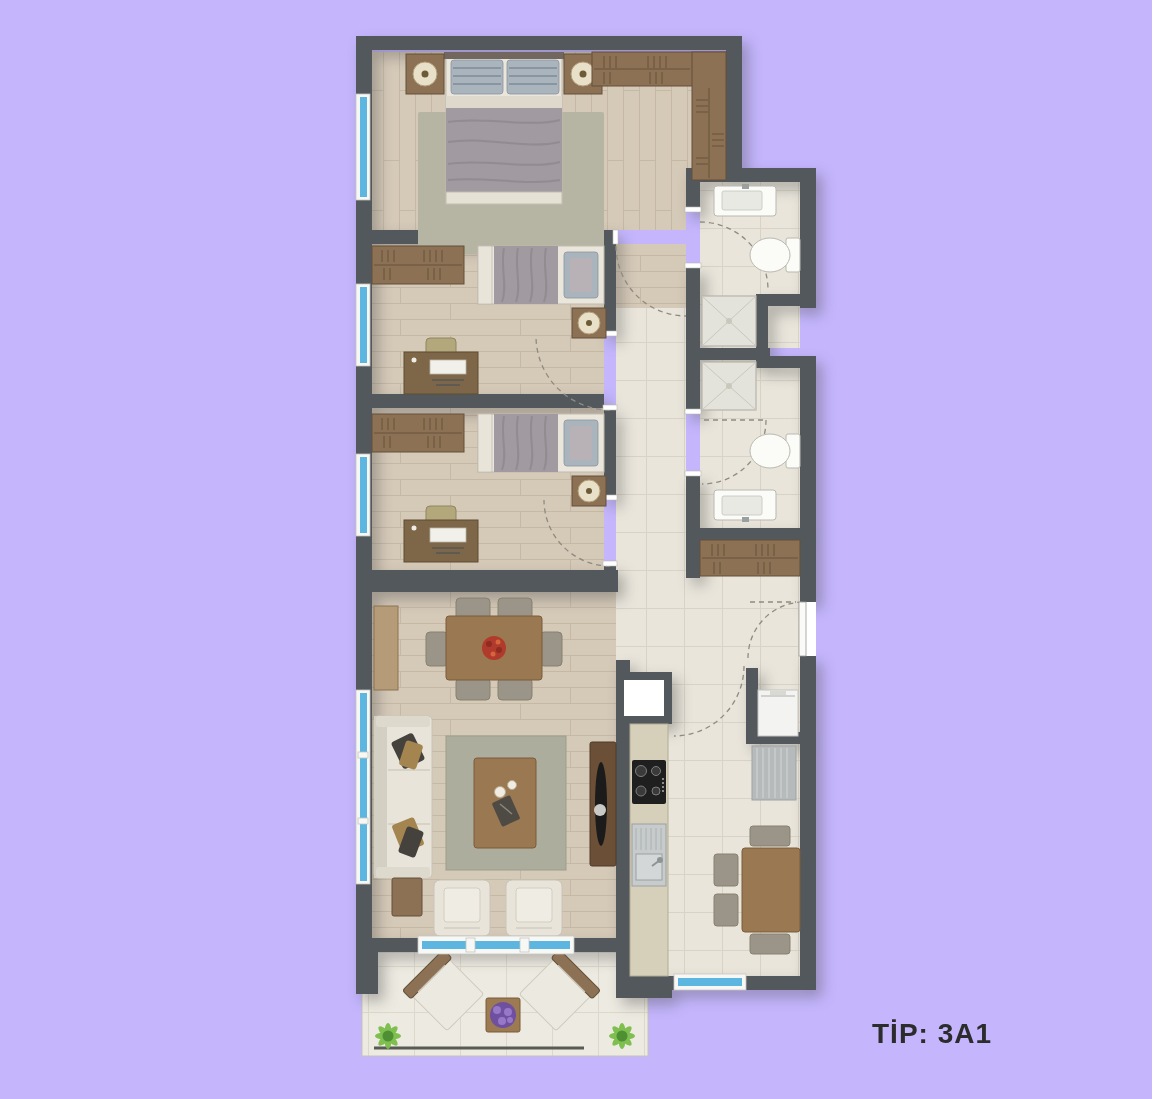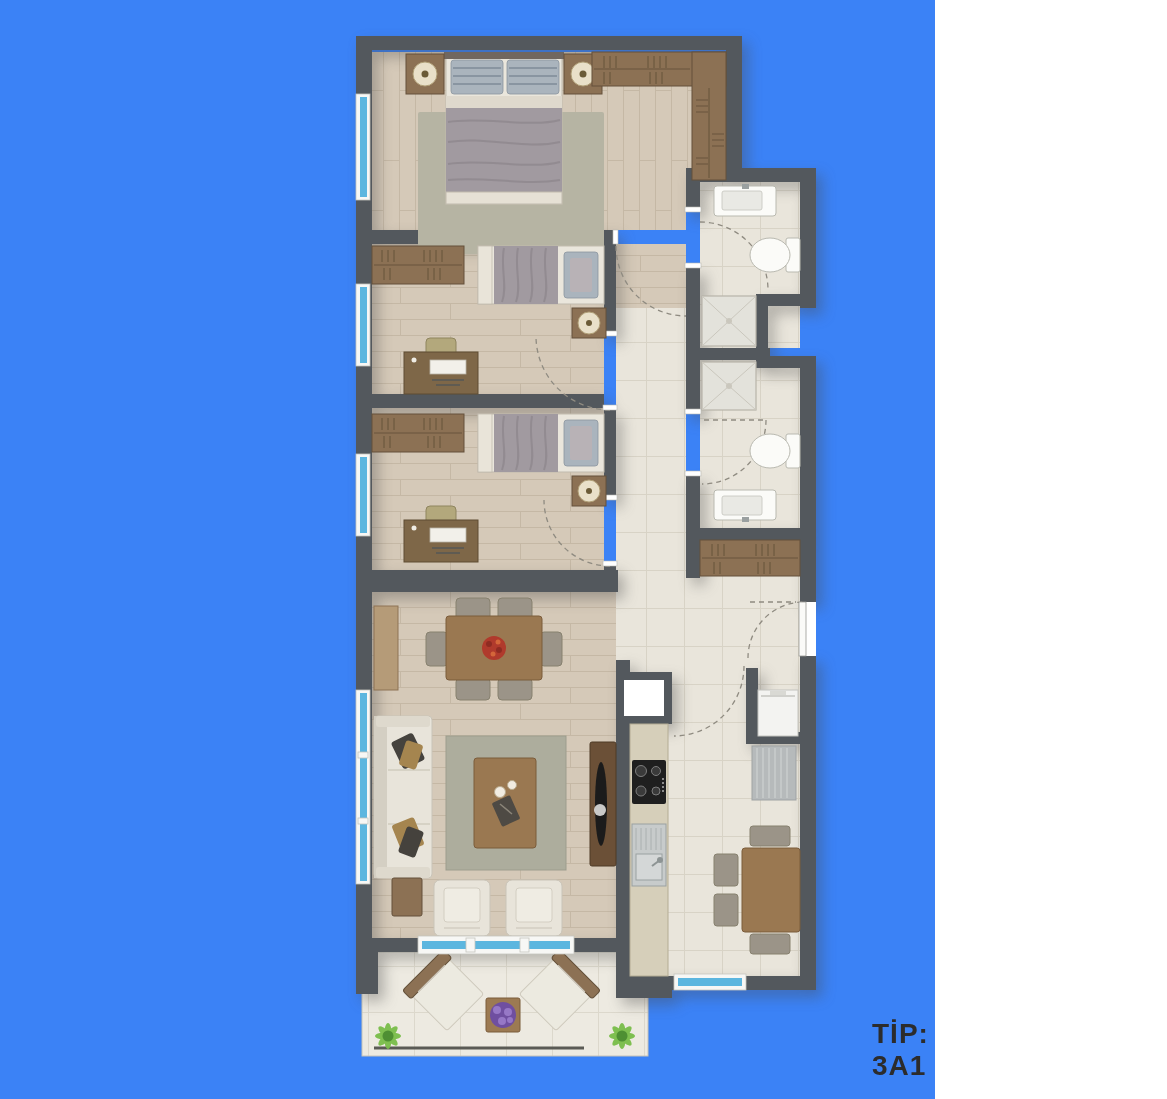--- a/index.html
+++ b/index.html
@@ -1,16 +1,16 @@
 <!DOCTYPE html>
 <html style="--text: #2c2c2c; --wall: #53585d; --wood: #d5c9b8; --woodLine: #c5b8a5; --tile: #e9e5db; --tileLine: #d8d3c6; --balconyTile: #edeae1; --balconyTileLine: #dcd8cc; --wardrobe: #8c7154; --wardrobeDark: #64513a; --window: #5cb6df; --windowFrame: #f7f7f5; --blanket: #a19aa0; --blanketShade: #8b848a; --sheet: #eae6dc; --pillowBase: #aab4bd; --pillowStripe: #7e8b98; --rug: #b6b4a3; --rugLiving: #adad9d; --tableWood: #9a7851; --tableWoodDark: #7b5c3b; --chairGray: #9b9488; --deskWood: #7e6748; --chairKhaki: #b3a87c; --sofa: #e8e4da; --sofaShade: #d4cfc3; --cushionDark: #45423d; --cushionTan: #a5854f; --tvBoard: #6b5037; --tvBlack: #1b1b1b; --counter: #d6cfba; --counterEdge: #b4ac94; --steel: #c7cbcb; --steelDark: #9aa1a1; --fridge: #b6babb; --fixtureWhite: #fbfbf8; --fixtureStroke: #b9b9b0; --shower: #e3e2db; --showerBorder: #b7b4a9; --nightstand: #8c7154; --plantGreen1: #4e8f33; --plantGreen2: #79bd49; --plantPurple: #6f4fa0; --plantPurple2: #9678c6; --flowerRed: #b03a2c; --arcDash: #8f8b81;"><head>
 <meta charset="utf-8">
 <style>
   html,body{margin:0;padding:0;background:#ffffff;}
-  .stage{position:relative;width:935px;height:1099px;background:#3b82f6;overflow:hidden;
+  .stage{position:relative;width:1152px;height:1099px;background:#c4b5fd;overflow:hidden;
          font-family:"Liberation Sans", sans-serif;}
   .plan-svg{position:absolute;left:0;top:0;}
   .type-label{position:absolute;left:872px;top:1018px;font-size:28px;font-weight:600;
               letter-spacing:1px;color:var(--text,#2c2c2c);}
   
   .wall{fill:var(--wall);}
   .wallsg{filter:drop-shadow(6px 7px 7px rgba(70,70,70,.38));}
   .p-wood{fill:var(--wood);} .p-woodline{stroke:var(--woodLine);stroke-width:1;fill:none;}
   .p-tile{fill:var(--tile);} .p-tileline{stroke:var(--tileLine);stroke-width:1;fill:none;}
   .p-btile{fill:var(--balconyTile);} .p-btileline{stroke:var(--balconyTileLine);stroke-width:1;fill:none;}

